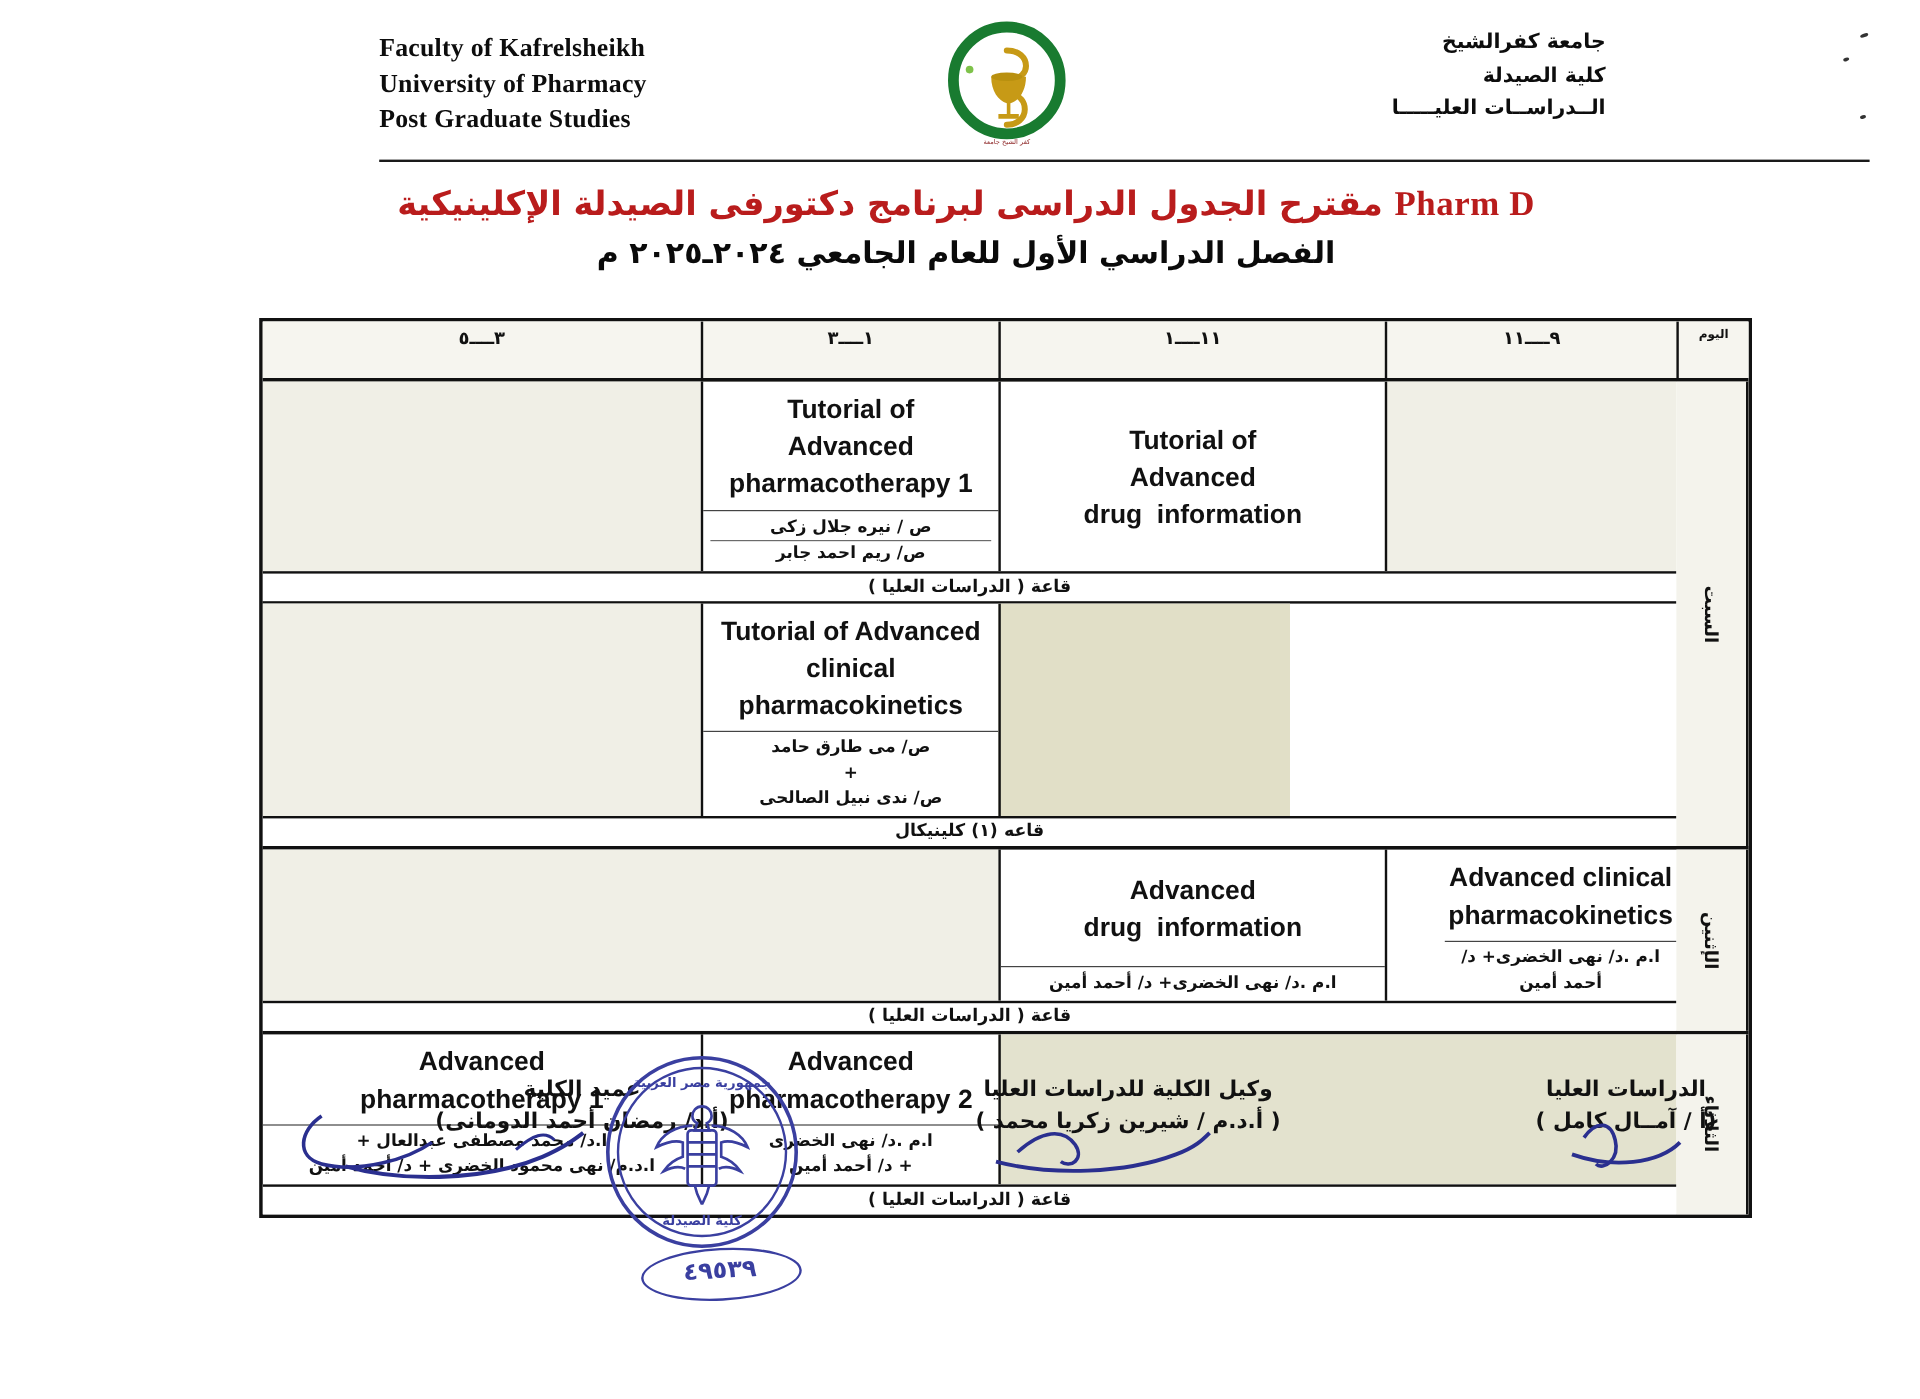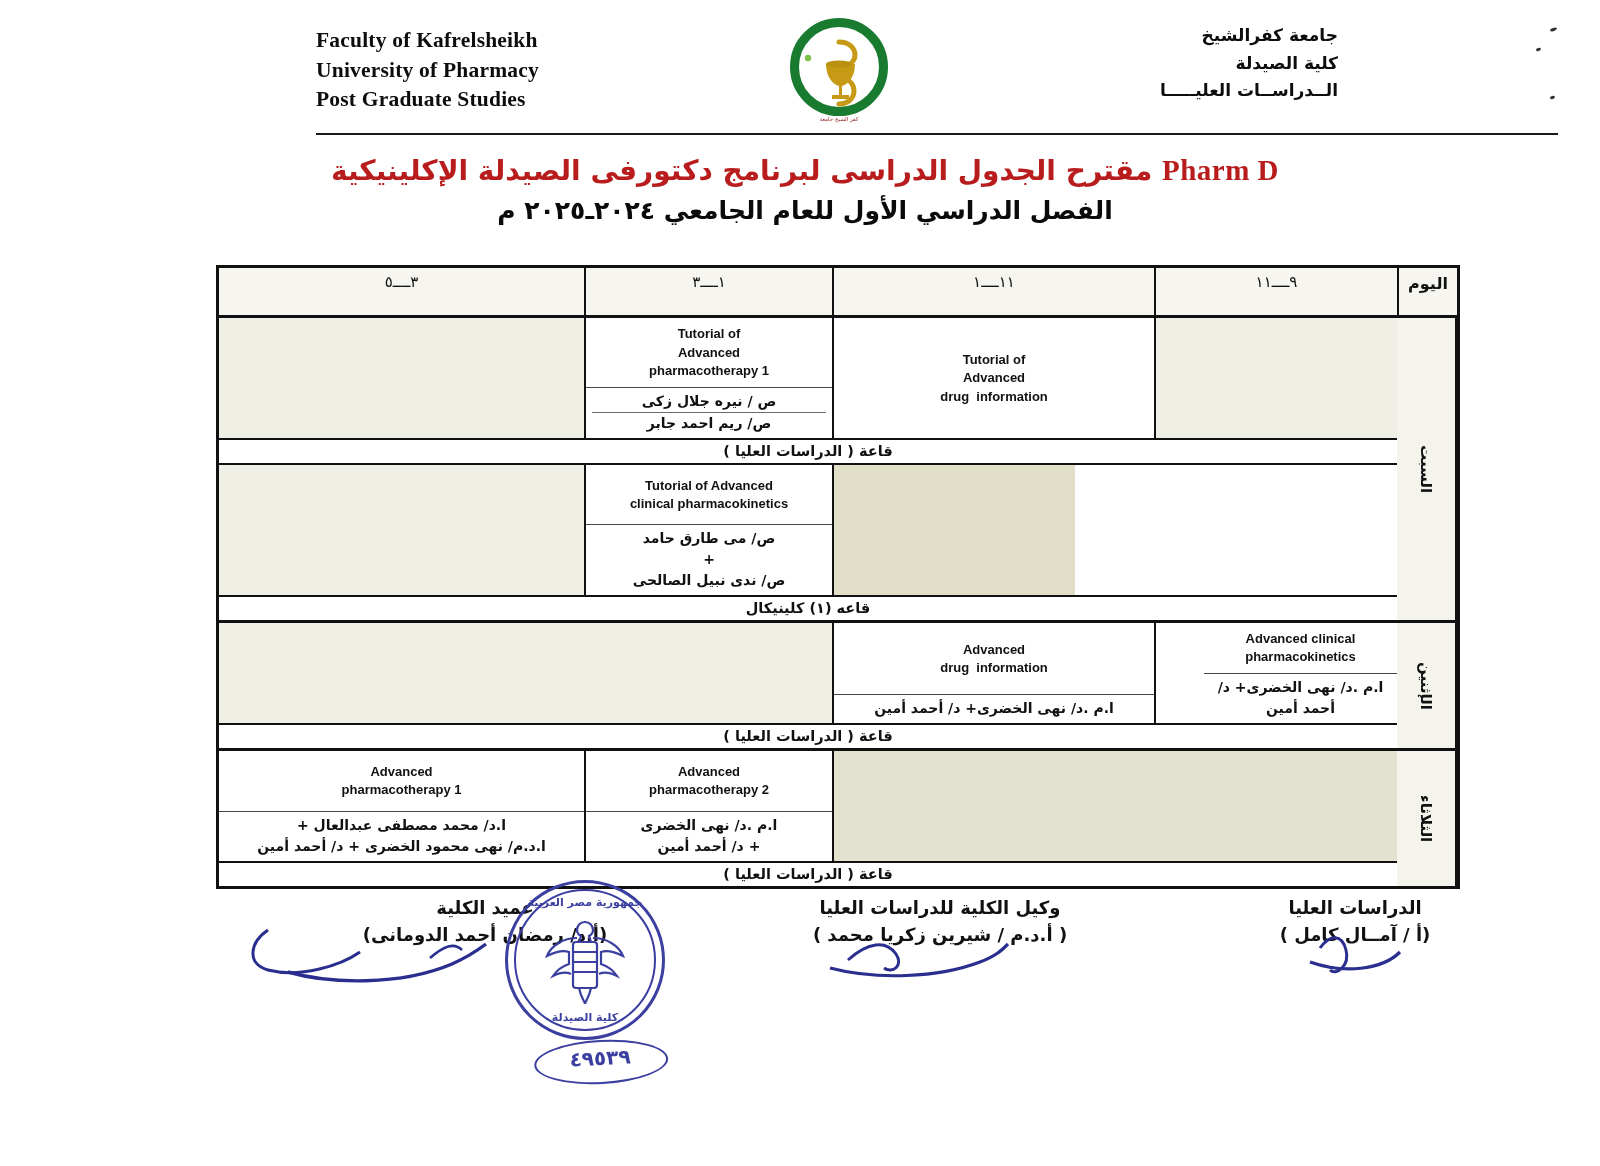--- a/index.html
+++ b/index.html
@@ -76,28 +76,28 @@
     box-sizing:border-box;
     background:#fff;
   }
   .slot-head{display:flex;flex-direction:row;border-bottom:3px solid #111;background:#f3f2ec;}
   .slot-head .cell{
     box-sizing:border-box;
     border-left:2px solid #111;
     padding:5px 0 24px;
     text-align:center;
     font-family:"DejaVu Sans", sans-serif;
-    font-weight:normal;font-size:15px;color:#111;
+    font-weight:bold;font-size:15px;color:#111;
     direction:rtl;background:#f6f5ef;
   }
   .slot-head .cell:first-child{border-left:none;}
   .slot-head .daycol{
     box-sizing:border-box;border-left:2px solid #111;
     width:60px;flex:0 0 60px;text-align:center;
-    font-family:"DejaVu Sans", sans-serif;font-weight:bold;font-size:16px;
+    font-family:"DejaVu Sans", sans-serif;font-weight:bold;font-size:10px;
     padding-top:6px;background:#f6f5ef;
   }
 
   .w1{flex:0 0 365px;width:365px;}  
   .w2{flex:0 0 248px;width:248px;}  
   .w3{flex:0 0 322px;width:322px;}  
   .w4{flex:0 0 243px;width:243px;padding-left:48px;}  
 
   .day-block{display:flex;flex-direction:row;border-bottom:3px solid #111;}
   .day-block:last-child{border-bottom:none;}
@@ -117,21 +117,21 @@
   .sub-row{display:flex;flex-direction:row;}
   .cellbox{
     box-sizing:border-box;
     border-left:2px solid #111;
     display:flex;flex-direction:column;
   }
   .cellbox.noleft{border-left:none;}
   .course{
     text-align:center;
     font-family:"Liberation Sans", sans-serif;
-    font-weight:bold;font-size:13px;line-height:1.42;
+    font-weight:bold;font-size:22px;line-height:1.42;
     color:#111;padding:7px 6px 6px;
     display:flex;align-items:center;justify-content:center;flex:1 1 auto;
   }
   .staff{
     border-top:1.5px solid #444;
     direction:rtl;text-align:center;
     font-family:"DejaVu Sans", sans-serif;
     font-weight:bold;font-size:14px;line-height:1.5;color:#111;
     padding:3px 6px 4px;
   }

